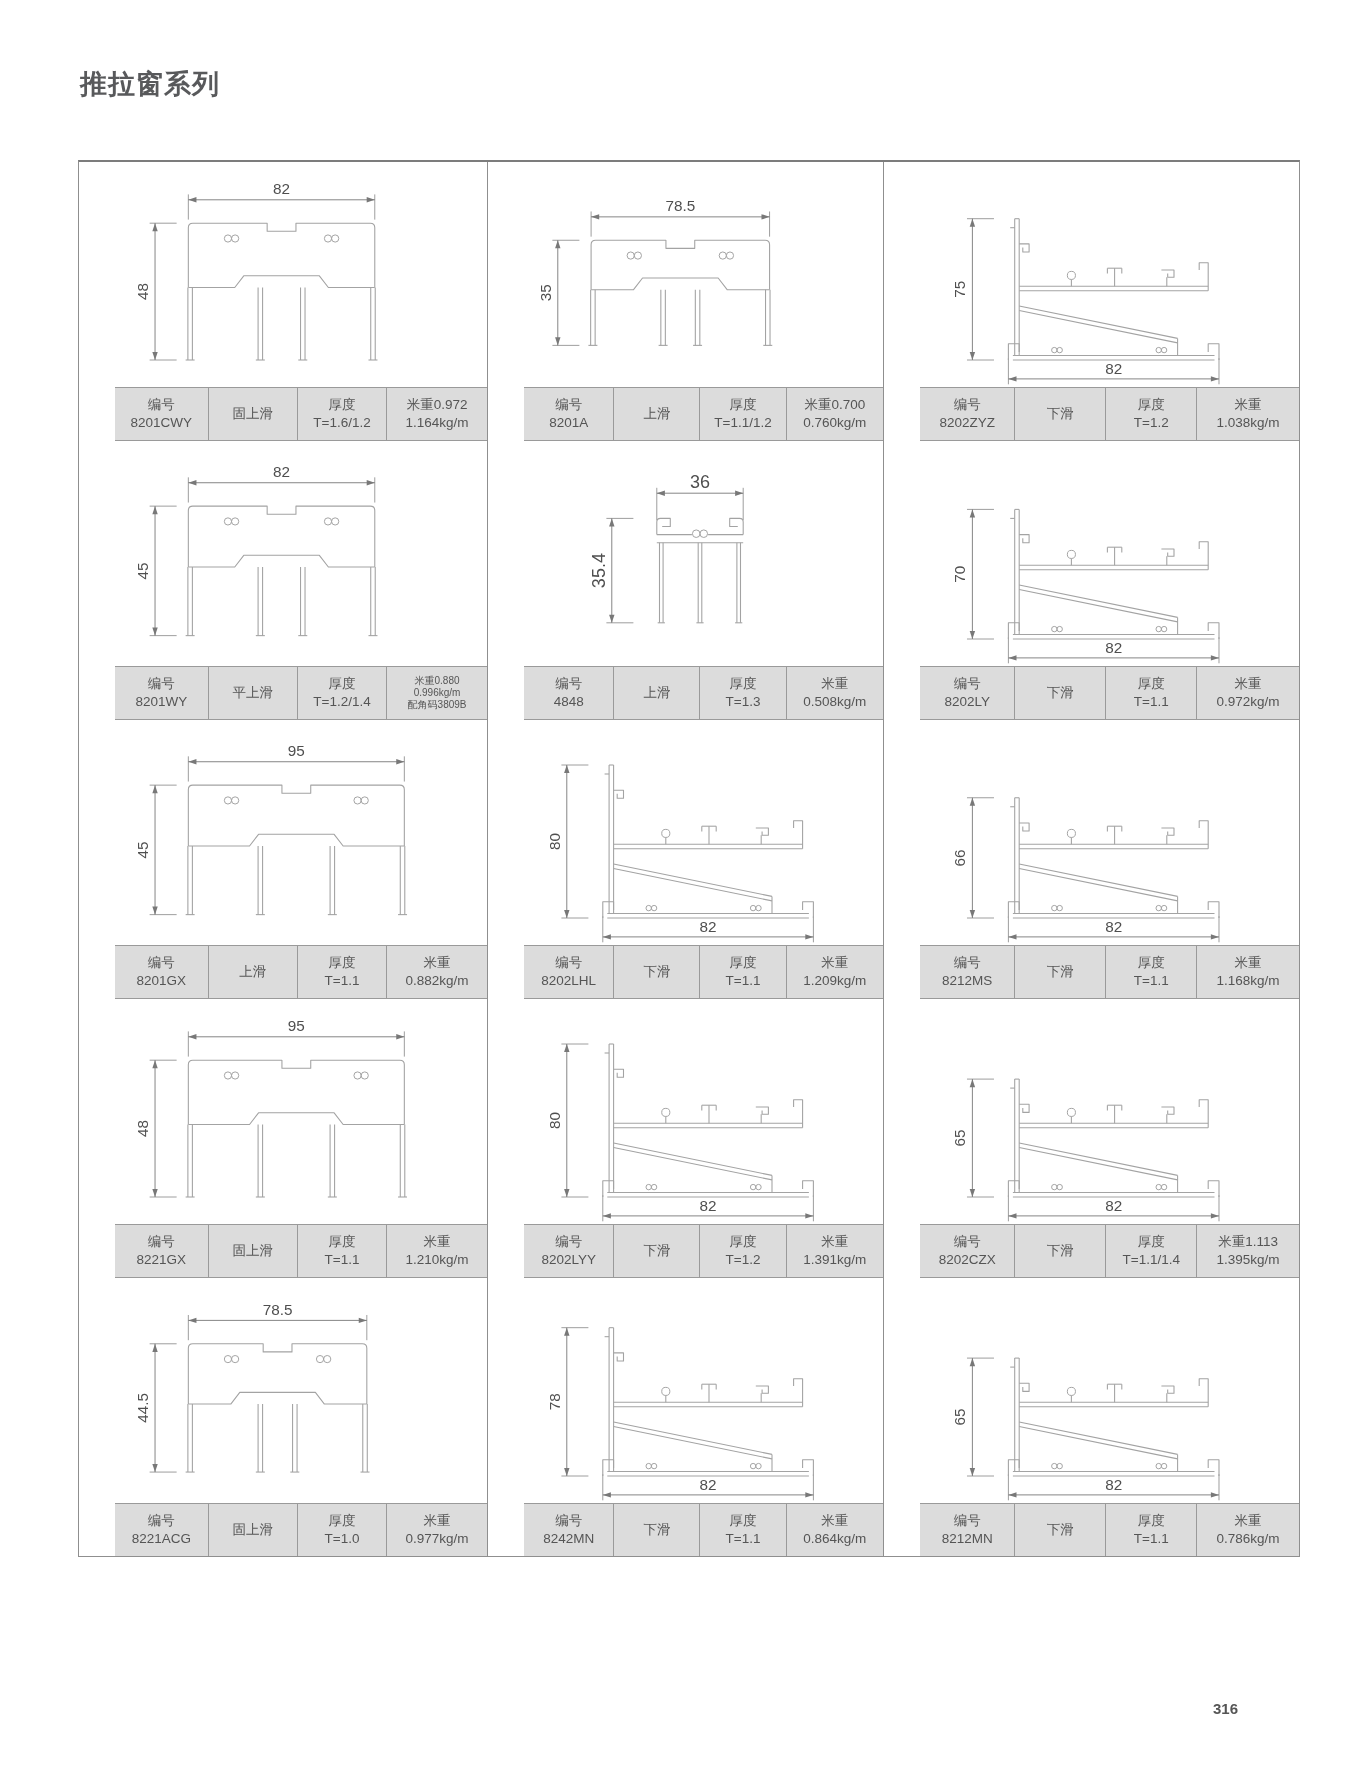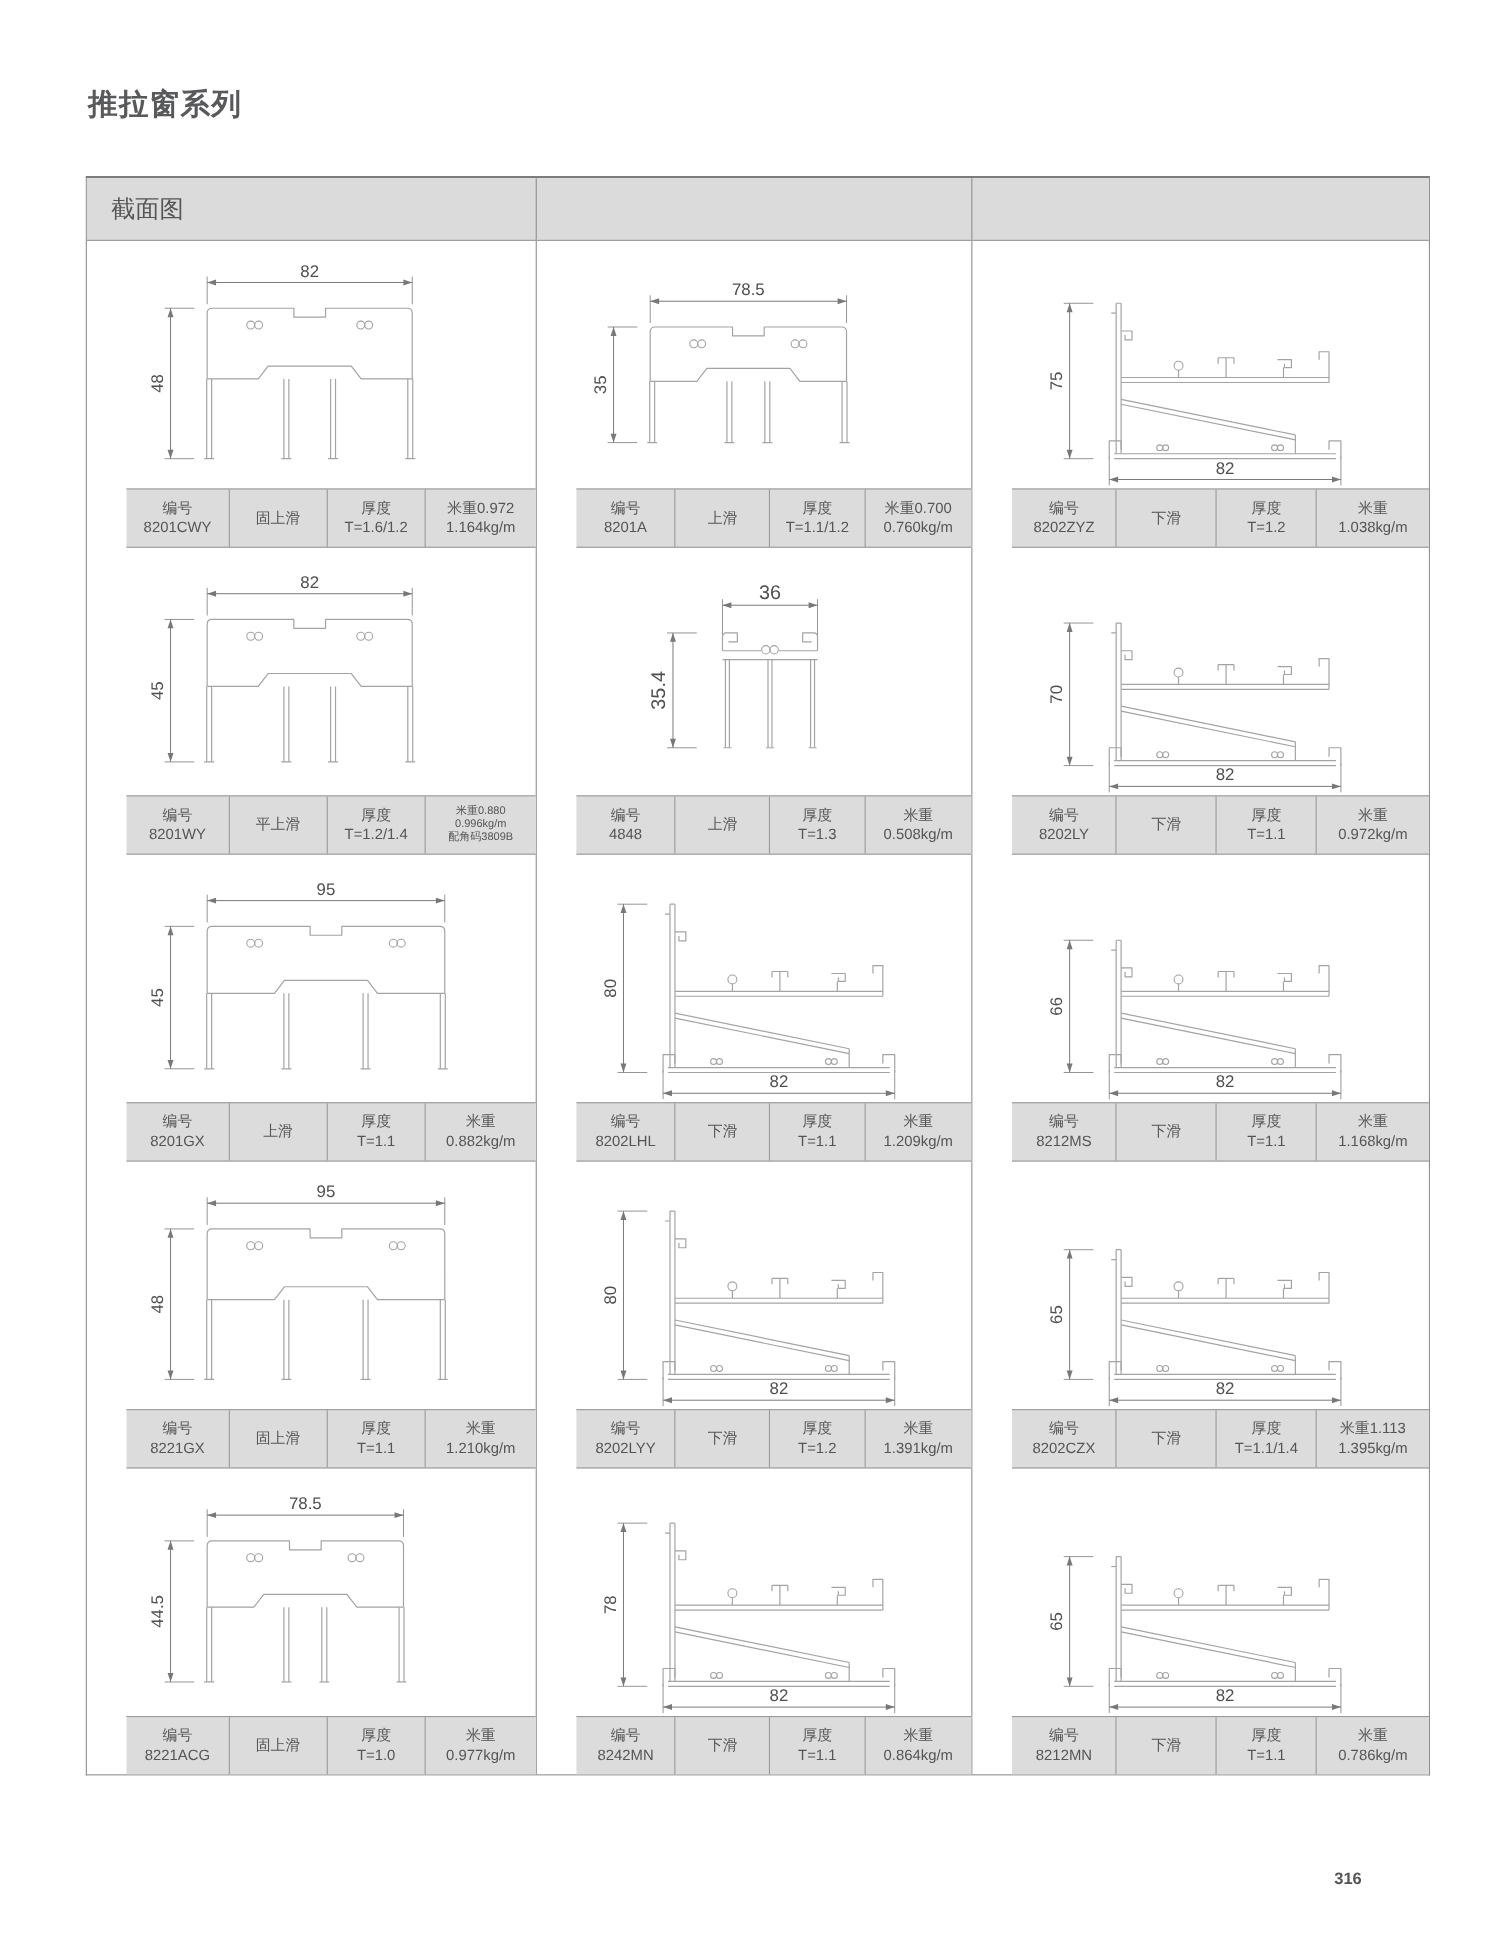--- a/index.html
+++ b/index.html
@@ -3,21 +3,21 @@
 <meta charset="utf-8">
 <style>
   html,body{margin:0;padding:0;background:#ffffff;}
   body{
     width:1358px;height:1772px;position:relative;
     font-family:"Liberation Sans","DejaVu Sans",sans-serif;
     color:#555;
   }
   .topbar{
     position:absolute;left:80px;top:66px;width:1200px;height:80px;
-    display:flex;justify-content:space-between;align-items:center;
+    display:flex;justify-content:space-between;align-items:flex-start;
   }
   .series-title{font-size:27px;font-weight:bold;color:#58595b;letter-spacing:1px;padding-bottom:22px;}
   .model-code{font-size:62px;font-weight:bold;color:#58595b;letter-spacing:0;line-height:1;}
   .sheet{
     position:absolute;left:78px;top:160px;width:1222px;
     border-left:1px solid #8f8f8f;border-right:1px solid #8f8f8f;
     border-top:2px solid #7c7c7c;border-bottom:1px solid #8f8f8f;
     box-sizing:border-box;
   }
   .sheet-header{
@@ -51,27 +51,20 @@
   svg text{font-family:"Liberation Sans","DejaVu Sans",sans-serif;}
 </style>
 </head>
 <body>
 
 <div class="topbar">
   <div class="series-title">推拉窗系列</div>
 </div>
 
 <div class="sheet">
-  <div class="sheet-header">
-    <div class="hcell">
-      <span>截面图</span>
-    </div>
-    <div class="hcell"></div>
-    <div class="hcell"></div>
-  </div>
   <div id="grid">
       <div class="grid-row">
         <div class="cell">
           <div class="draw">
             <svg viewBox="0 0 400 250" preserveAspectRatio="xMidYMid meet">
               <g>
                 <line x1="95" y1="42" x2="302.1578947368421" y2="42" stroke="#787878" stroke-width="1"></line>
                 <path d="M95,42 l9,-3 v6 z" fill="#787878"></path>
                 <path d="M302.1578947368421,42 l-9,-3 v6 z" fill="#787878"></path>
                 <line x1="95" y1="36" x2="95" y2="64" stroke="#787878" stroke-width="0.8"></line>

